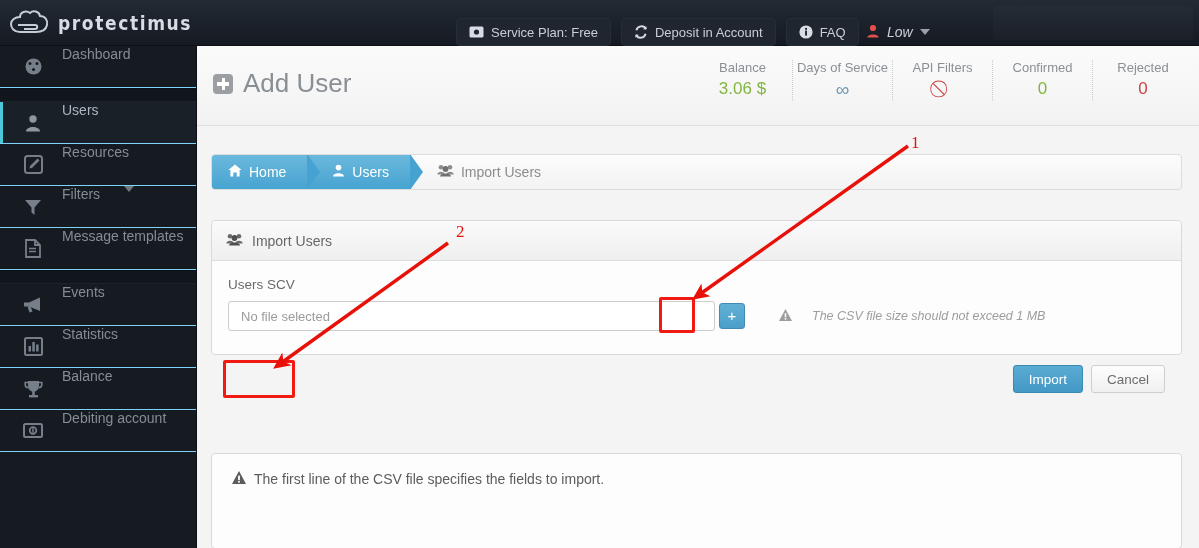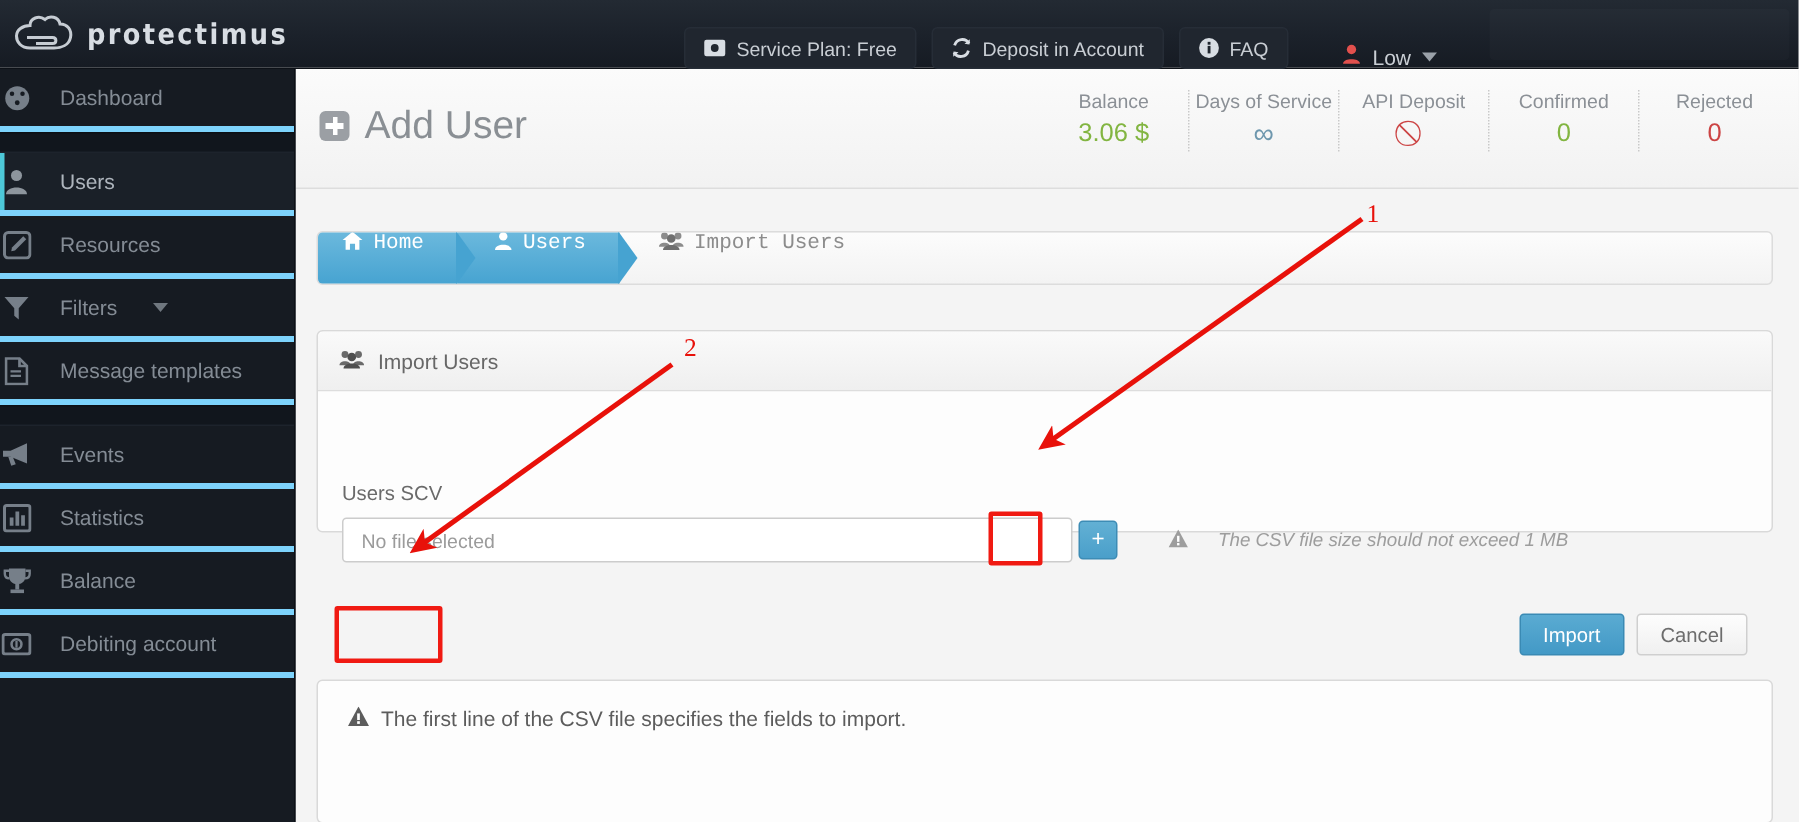--- a/index.html
+++ b/index.html
@@ -22,22 +22,22 @@
     display: flex; align-items: center; gap: 6px;
   }
   #brand .logo-mark { width: 44px; height: 30px; }
   #brand .logo-word {
     font-size: 19px; letter-spacing: 1.6px; font-weight: bold;
     color: #d8dde3; text-transform: lowercase;
     font-family: "DejaVu Sans", sans-serif;
     font-stretch: condensed;
   }
   .topnav-group {
-    position: absolute; top: 0; height: 46px;
-    display: flex; align-items: flex-end; gap: 10px;
+    position: absolute; top: 0; height: 64px;
+    display: flex; align-items: center; gap: 10px;
   }
   .topbtn {
     display: flex; align-items: center; gap: 7px;
     height: 28px; padding: 0 12px; border-radius: 4px;
     background: #20262f;
     color: #c9ced4; font-size: 13px;
     border: 1px solid #262d37;
     white-space: nowrap;
   }
   .topbtn svg { display:block; }
@@ -53,24 +53,24 @@
 
   
   #sidebar {
     position: absolute; left: 0; top: 46px; width: 197px; height: 502px;
     background: #161b22;
     border-right: 1px solid #0c1016;
     z-index: 20;
   }
   .side-item {
     position: relative;
-    height: 42px; display: flex; align-items: center;
-    gap: 18px;
+    height: 42px; display: flex; 
+    padding-left: 22px; gap: 18px;
     color: #848c95; font-size: 14px;
-    border-bottom: 4px solid #7dd3fc;
+    border-bottom: 1px solid #7dd3fc;
     background: #161b22;
   }
   .side-item .s-ico { width: 22px; display:flex; justify-content:center; align-items:center; }
   .side-item.active {
     background: #1a2028;
     box-shadow: inset 3px 0 0 #4dc8d8;
   }
   .side-item.active .s-label { color: #aeb5bd; }
   .side-gap { height: 14px; background: #11161d; border-top:1px solid #0c1016; border-bottom:1px solid #1d232c;}
   .s-caret { width:0;height:0;border-left:5px solid transparent;border-right:5px solid transparent;border-top:6px solid #6f777f; margin-left:6px;}
@@ -117,24 +117,23 @@
   }
   #breadcrumb {
     position: absolute; left: 14px; top: 28px; width: 971px; height: 36px;
     background: linear-gradient(180deg,#fcfcfc,#f3f3f3);
     border: 1px solid #dcdcdc; border-radius: 4px;
     display: flex; align-items: center;
     overflow: hidden;
   }
   .crumb {
     position: relative; height: 36px;
-    display: flex; align-items: flex-start; gap: 7px;
+    display: flex; align-items: center; gap: 7px;
     padding: 0 14px 0 14px;
     font-size: 14px;
-    font-family: Liberation Mono, monospace;
   }
   .crumb.blue {
     background: linear-gradient(180deg,#6cb9dd 0%,#46a3d1 100%);
     color: #fff; padding-right: 22px;
   }
   .crumb.blue:after {
     content:''; position:absolute; right:-12px; top:0;
     border-top: 18px solid transparent;
     border-bottom: 18px solid transparent;
     border-left: 13px solid #46a3d1;
@@ -154,21 +153,21 @@
     padding-left: 14px;
     background: linear-gradient(180deg,#fafafa 0%,#efefef 100%);
     border-bottom: 1px solid #dddddd;
     border-radius: 4px 4px 0 0;
     font-size: 14px; color: #676767;
   }
   #panel-import { top: 94px; height: 135px; }
   #panel-instruction { top: 327px; height: 96px; }
 
   .panel-body { padding: 16px 16px 0 16px; }
-  .field-label { font-size: 13.5px; color: #6a6a6a; margin-bottom: 9px; margin-top: 44px; }
+  .field-label { font-size: 13.5px; color: #6a6a6a; margin-bottom: 9px; }
 
   #file-row { position: relative; display: flex; align-items: center; }
   #file-input-box {
     width: 487px; height: 30px;
     border: 1px solid #ccc; border-radius: 3px;
     background: #fff;
     display: flex; align-items: center; padding-left: 12px;
     font-size: 13px; color: #9b9b9b;
   }
   #file-add-btn {
@@ -262,21 +261,21 @@
         <svg width="14" height="14" viewBox="0 0 14 14">
             <circle cx="7" cy="7" r="6.6" fill="#d8dde3"></circle>
             <rect x="6.1" y="5.6" width="1.9" height="5" fill="#20262f"></rect>
             <rect x="6.1" y="2.9" width="1.9" height="1.9" fill="#20262f"></rect>
           </svg>
       </span>
       <span>FAQ</span>
     </div>
   </div>
 
-  <div class="topnav-group" style="left:886px;">
+  <div class="topnav-group" style="left:858px;font-style:italic;">
     <div id="userbox">
       <span>
         <svg width="14" height="14" viewBox="0 0 14 14">
             <circle cx="7" cy="4" r="3.1" fill="#e2504d"></circle>
             <path d="M1.4 13.5 C1.4 9.6 12.6 9.6 12.6 13.5 Z" fill="#e2504d"></path>
           </svg>
       </span>
       <span>Low</span>
       <span class="caret-down"></span>
     </div>
@@ -400,21 +399,21 @@
   <div id="stats">
     <div class="stat">
       <div class="k">Balance</div>
       <div class="v green">3.06 $</div>
     </div>
     <div class="stat">
       <div class="k">Days of Service</div>
       <div class="v blue">∞</div>
     </div>
     <div class="stat">
-      <div class="k">API Deposit</div>
+      <div class="k">API Filters</div>
       <div class="v red">⃠</div>
     </div>
     <div class="stat">
       <div class="k">Confirmed</div>
       <div class="v green">0</div>
     </div>
     <div class="stat">
       <div class="k">Rejected</div>
       <div class="v red">0</div>
     </div>

